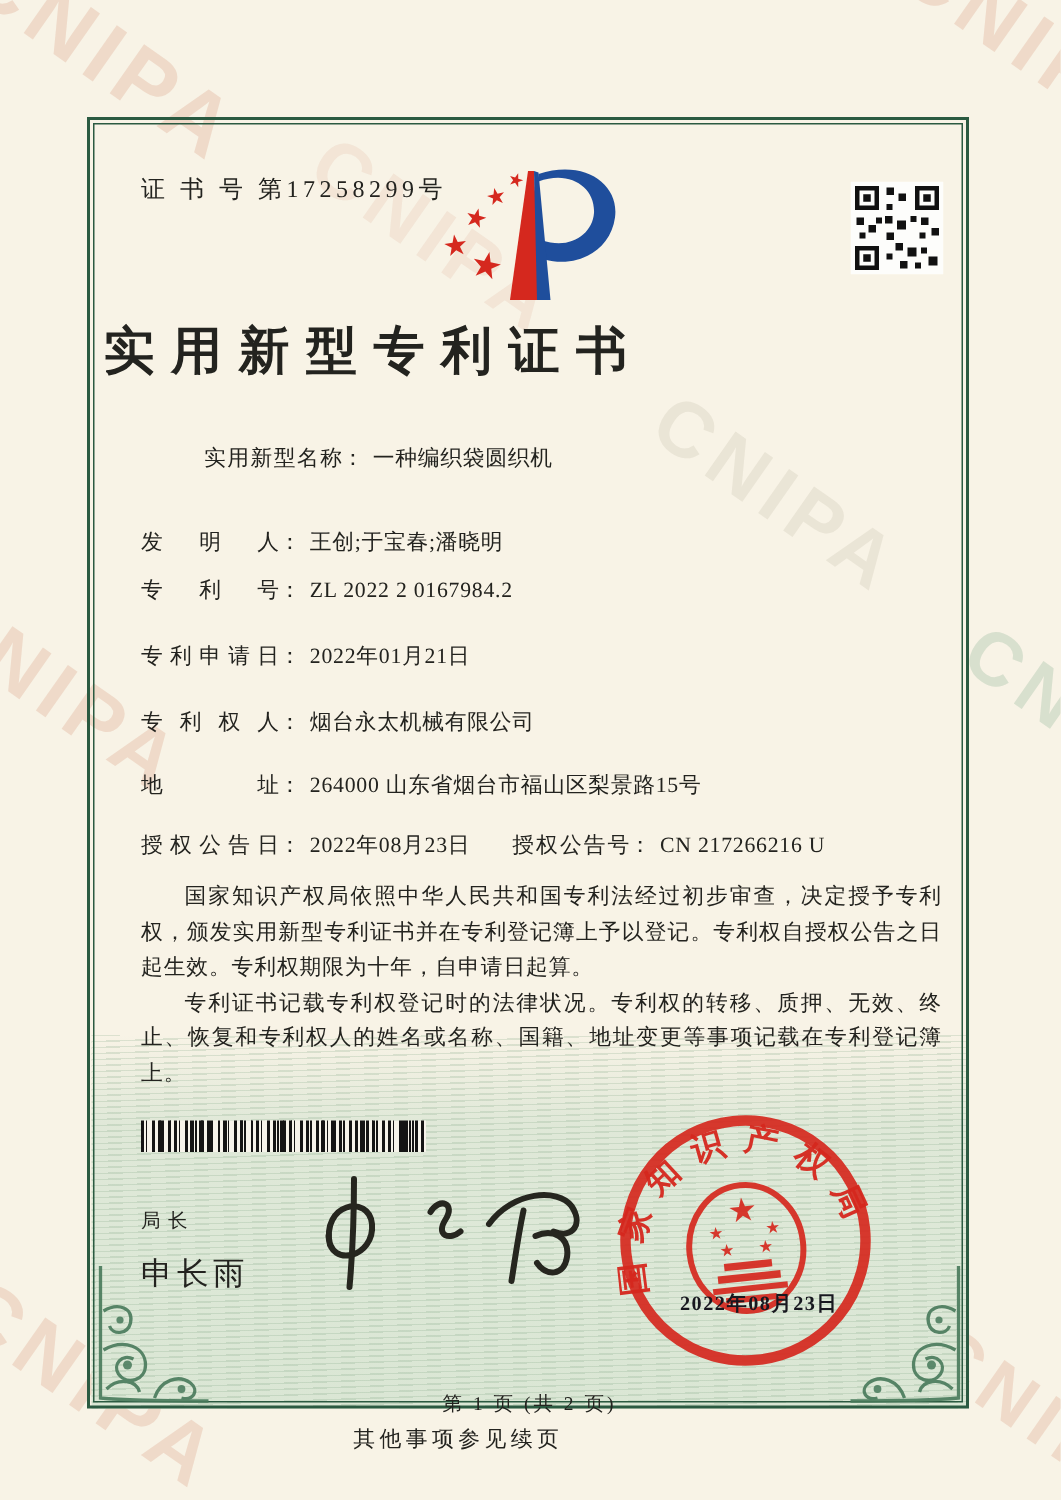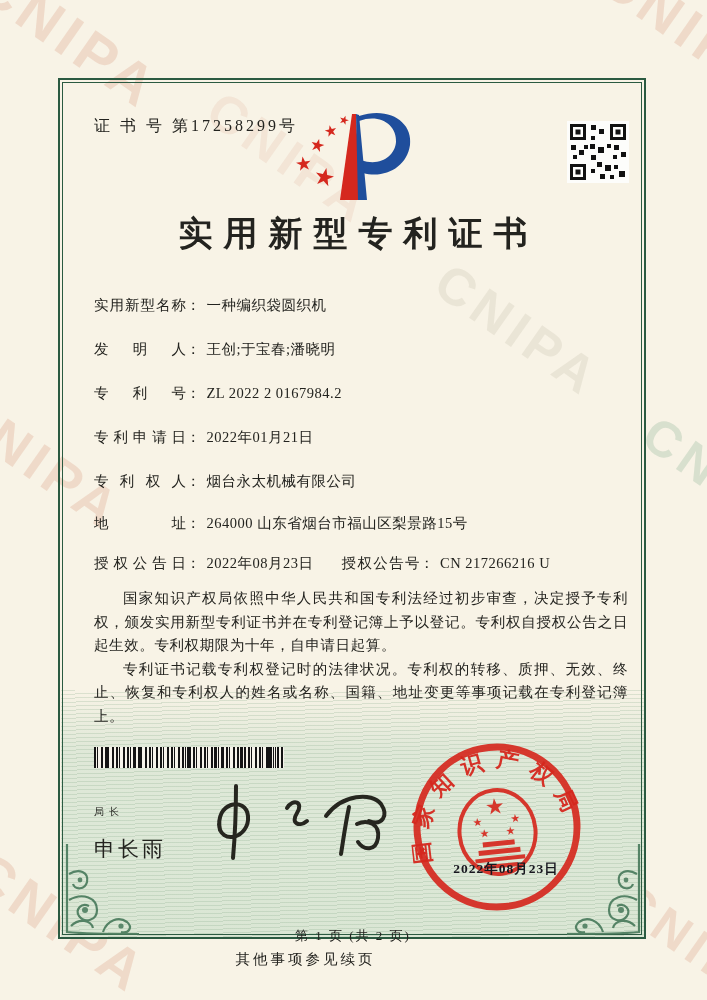--- a/index.html
+++ b/index.html
@@ -40,21 +40,21 @@
   }
   .ornament { z-index:2; }
 
   
   .cert-no {
     left:94px; top:116px; font-size:16px; letter-spacing:3px; z-index:2;
   }
   .logo { left:284px; top:104px; width:140px; height:104px; z-index:2; }
   .qr { left:567px; top:121px; width:62px; height:62px; z-index:2; }
   .title {
-    left:58px; top:211px; width:590px; text-align:center; z-index:2;
+    left:58px; top:211px; width:590px; z-index:2;
     font-size:34px; font-weight:bold; letter-spacing:11px; text-indent:11px;
   }
 
   
   .row { left:94px; width:540px; height:22px; font-size:14.5px; z-index:2; white-space:nowrap; }
   .lbl {
     display:inline-block; width:92px; vertical-align:bottom;
     text-align:justify; text-align-last:justify; letter-spacing:0;
   }
   .colon { display:inline-block; margin-right:6px; }
@@ -72,21 +72,21 @@
   
   .barcode {
     left:94px; top:747px; width:190px; height:21px; z-index:2;
     background:
       repeating-linear-gradient(90deg, #141414 0 2px, rgba(0,0,0,0) 2px 3px, #141414 3px 4px, rgba(0,0,0,0) 4px 7px, #141414 7px 9px, rgba(0,0,0,0) 9px 11px),
       repeating-linear-gradient(90deg, rgba(0,0,0,0) 0 12px, #141414 12px 14px, rgba(0,0,0,0) 14px 19px, #141414 19px 20px, rgba(0,0,0,0) 20px 27px);
     background-color:#f6f3ea;
   }
 
   
-  .director-title { left:94px; top:805px; font-size:10px; letter-spacing:5px; z-index:2; }
+  .director-title { left:94px; top:805px; font-size:13px; letter-spacing:5px; z-index:2; }
   .director-name  { left:94px; top:835px; font-size:21px; letter-spacing:3px; z-index:2; }
   .signature { left:192px; top:780px; width:215px; height:90px; z-index:2; }
 
   
   .seal { left:410px; top:740px; width:174px; height:174px; z-index:3; transform:rotate(-6deg); }
   .seal-date {
     left:424px; top:860px; width:164px; text-align:center; z-index:4;
     font-size:13.5px; font-weight:bold; color:#17171f; letter-spacing:1px;
   }
 
@@ -191,24 +191,24 @@
   </g>
   <g fill="#111">
     <rect x="8.5" y="8.5" width="5" height="5"></rect>
       <rect x="48.5" y="8.5" width="5" height="5"></rect>
       <rect x="8.5" y="48.5" width="5" height="5"></rect>
   </g>
 </svg>
 
 <div class="abs title">实用新型专利证书</div>
 
-<div class="abs row" style="top:296px;">
+<div class="abs row" style="top:296px;margin-left:42px;">
   <span class="lbl">实用新型名称</span><span class="colon">：</span><span class="val">一种编织袋圆织机</span>
 </div>
-<div class="abs row" style="top:340px;">
+<div class="abs row" style="top:352px;">
   <span class="lbl">发明人</span><span class="colon">：</span><span class="val">王创;于宝春;潘晓明</span>
 </div>
 <div class="abs row" style="top:384px;">
   <span class="lbl">专利号</span><span class="colon">：</span><span class="val">ZL 2022 2 0167984.2</span>
 </div>
 <div class="abs row" style="top:428px;">
   <span class="lbl">专利申请日</span><span class="colon">：</span><span class="val">2022年01月21日</span>
 </div>
 <div class="abs row" style="top:472px;">
   <span class="lbl">专利权人</span><span class="colon">：</span><span class="val">烟台永太机械有限公司</span>

